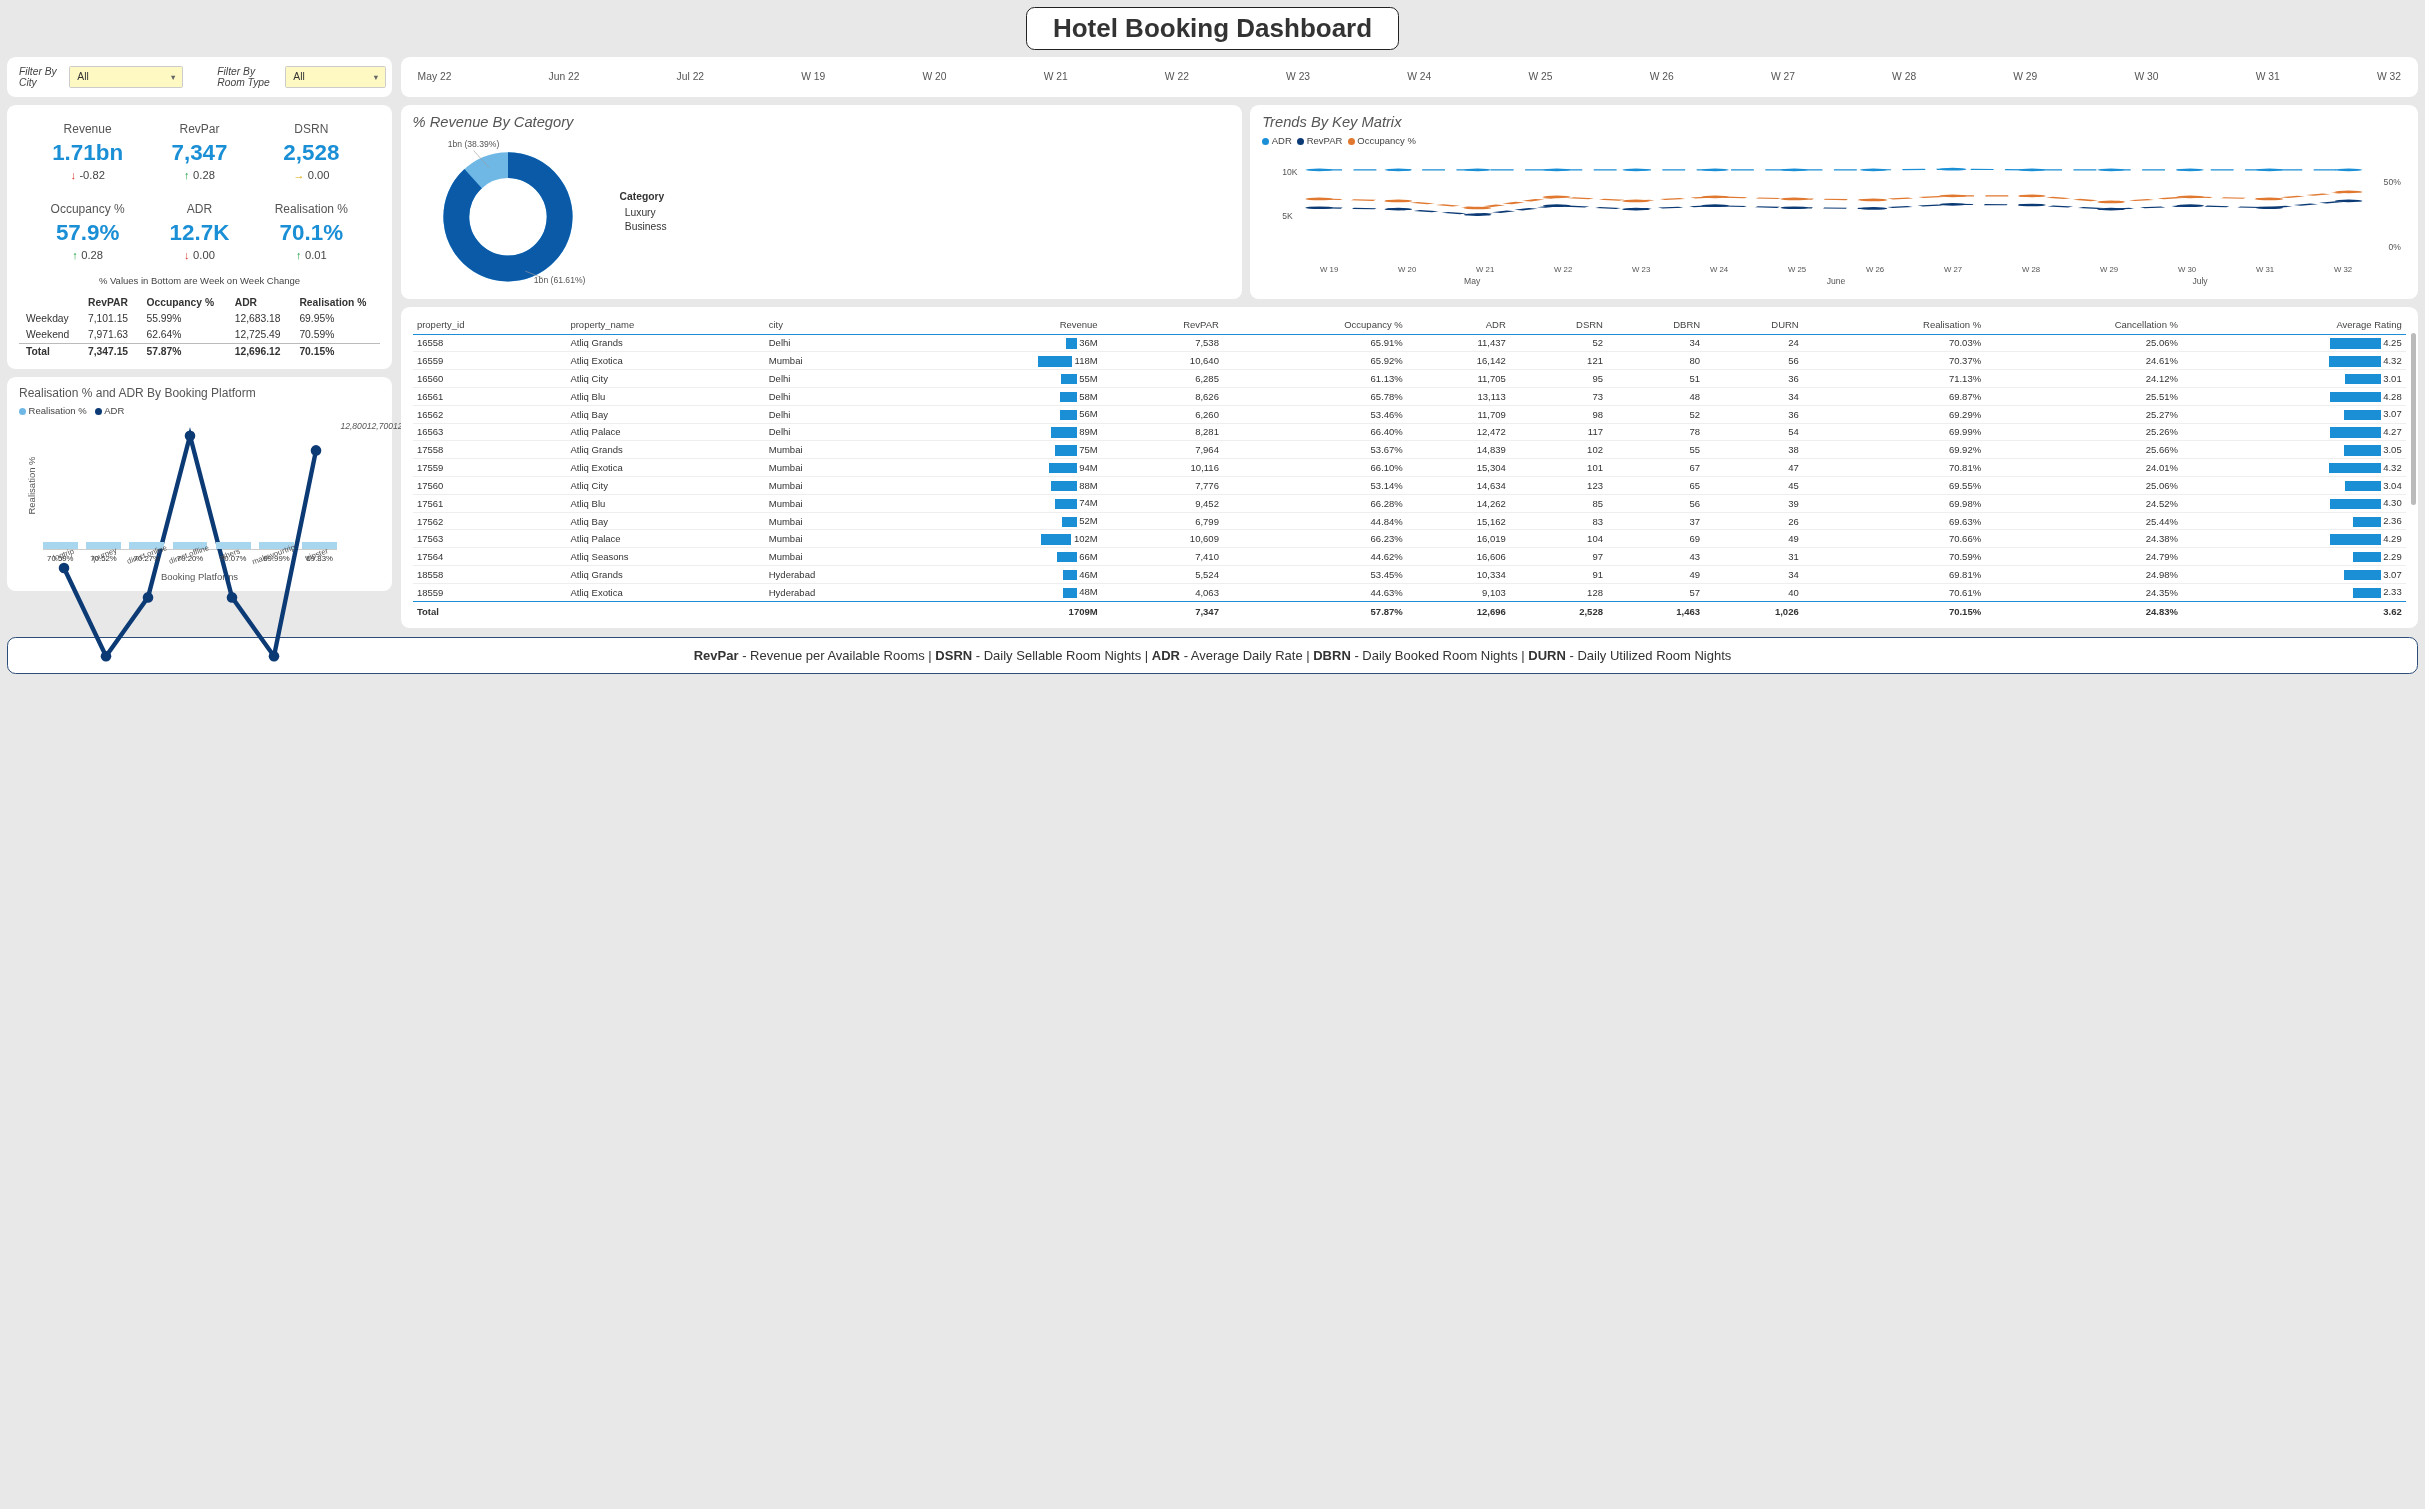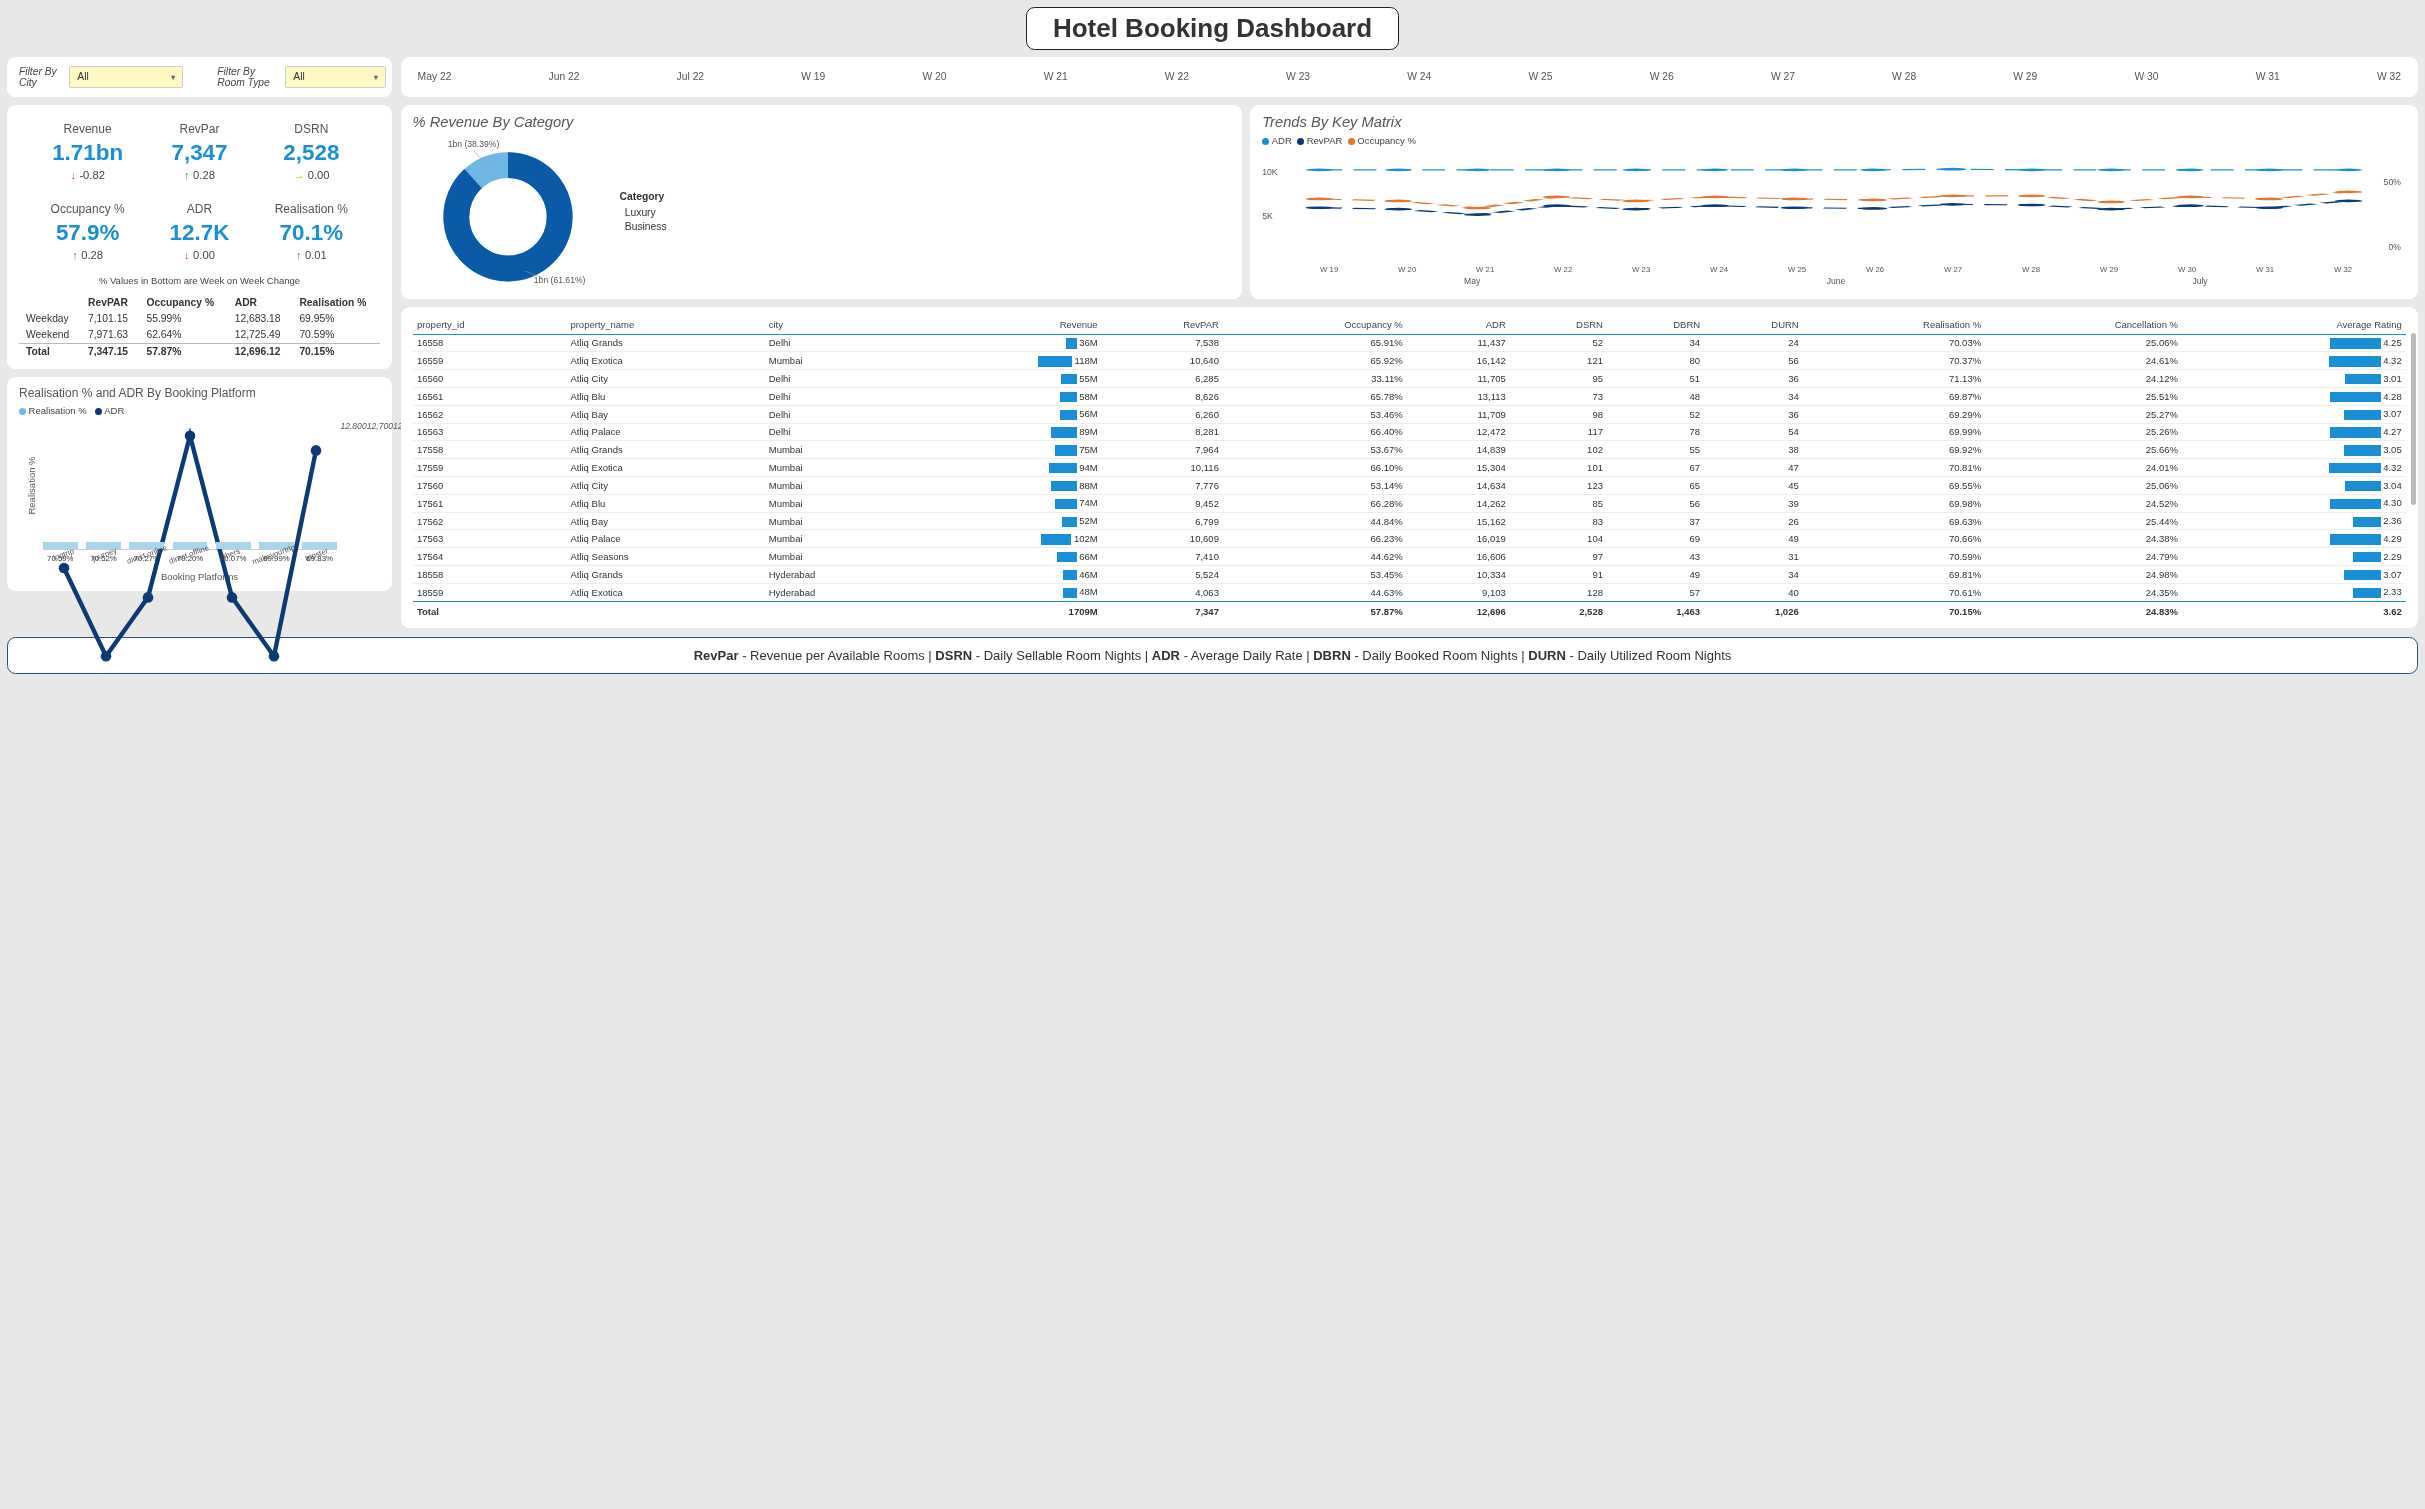--- a/index.html
+++ b/index.html
@@ -62,21 +62,21 @@
   .prop-table tbody tr:first-child td { border-top:0.9px solid #1a8fd6; }
   .prop-table tfoot td { font-weight:700; border-top:0.9px solid #1a8fd6; padding-top:4.3px; }
   .rev-bar { display:inline-block; height:10.3px; background:#1a8fd6; vertical-align:middle; }
   .rate-bar { display:inline-block; height:10.3px; background:#1a8fd6; vertical-align:middle; }
   .scroll-thumb { position:absolute; right:1.7px; top:26px; width:5.2px; height:172px; background:#bbb; border-radius:2.6px; }
   .glossary { border:1.3px solid #2a4d7a; border-radius:8.6px; padding:10.3px 17px; font-size:13px; text-align:center; background:#fff; }
   .glossary b { font-weight:700; }
   .trend-svg { width:100%; height:112px; }
   .trend-x { display:flex; font-size:7.8px; color:#555; margin-left:28px; margin-right:24px; }
   .trend-x span { flex:1; text-align:center; }
-  .trend-yl { position:absolute; left:0; font-size:8.6px; color:#555; }
+  .trend-yl { position:absolute; left:20px; font-size:8.6px; color:#555; }
   .trend-yr { position:absolute; right:5.2px; font-size:8.6px; color:#555; }
   .trend-area { position:relative; }
   .donut-label { font-size:10px; fill:#555; }
 </style>
 </head>
 <body>
 
 <div class="title-wrap">
   <div class="title">Hotel Booking Dashboard</div>
 </div>
@@ -422,21 +422,21 @@
               <td class="num">70.37%</td>
               <td class="num">24.61%</td>
               <td class="num"><span class="rate-bar" style="width:52px"></span> 4.32</td>
             </tr>
             <tr>
               <td>16560</td>
               <td>Atliq City</td>
               <td>Delhi</td>
               <td class="num"><span class="rev-bar" style="width:16px"></span> 55M</td>
               <td class="num">6,285</td>
-              <td class="num">33.11%</td>
+              <td class="num">61.13%</td>
               <td class="num">11,705</td>
               <td class="num">95</td>
               <td class="num">51</td>
               <td class="num">36</td>
               <td class="num">71.13%</td>
               <td class="num">24.12%</td>
               <td class="num"><span class="rate-bar" style="width:36px"></span> 3.01</td>
             </tr>
             <tr>
               <td>16561</td>

